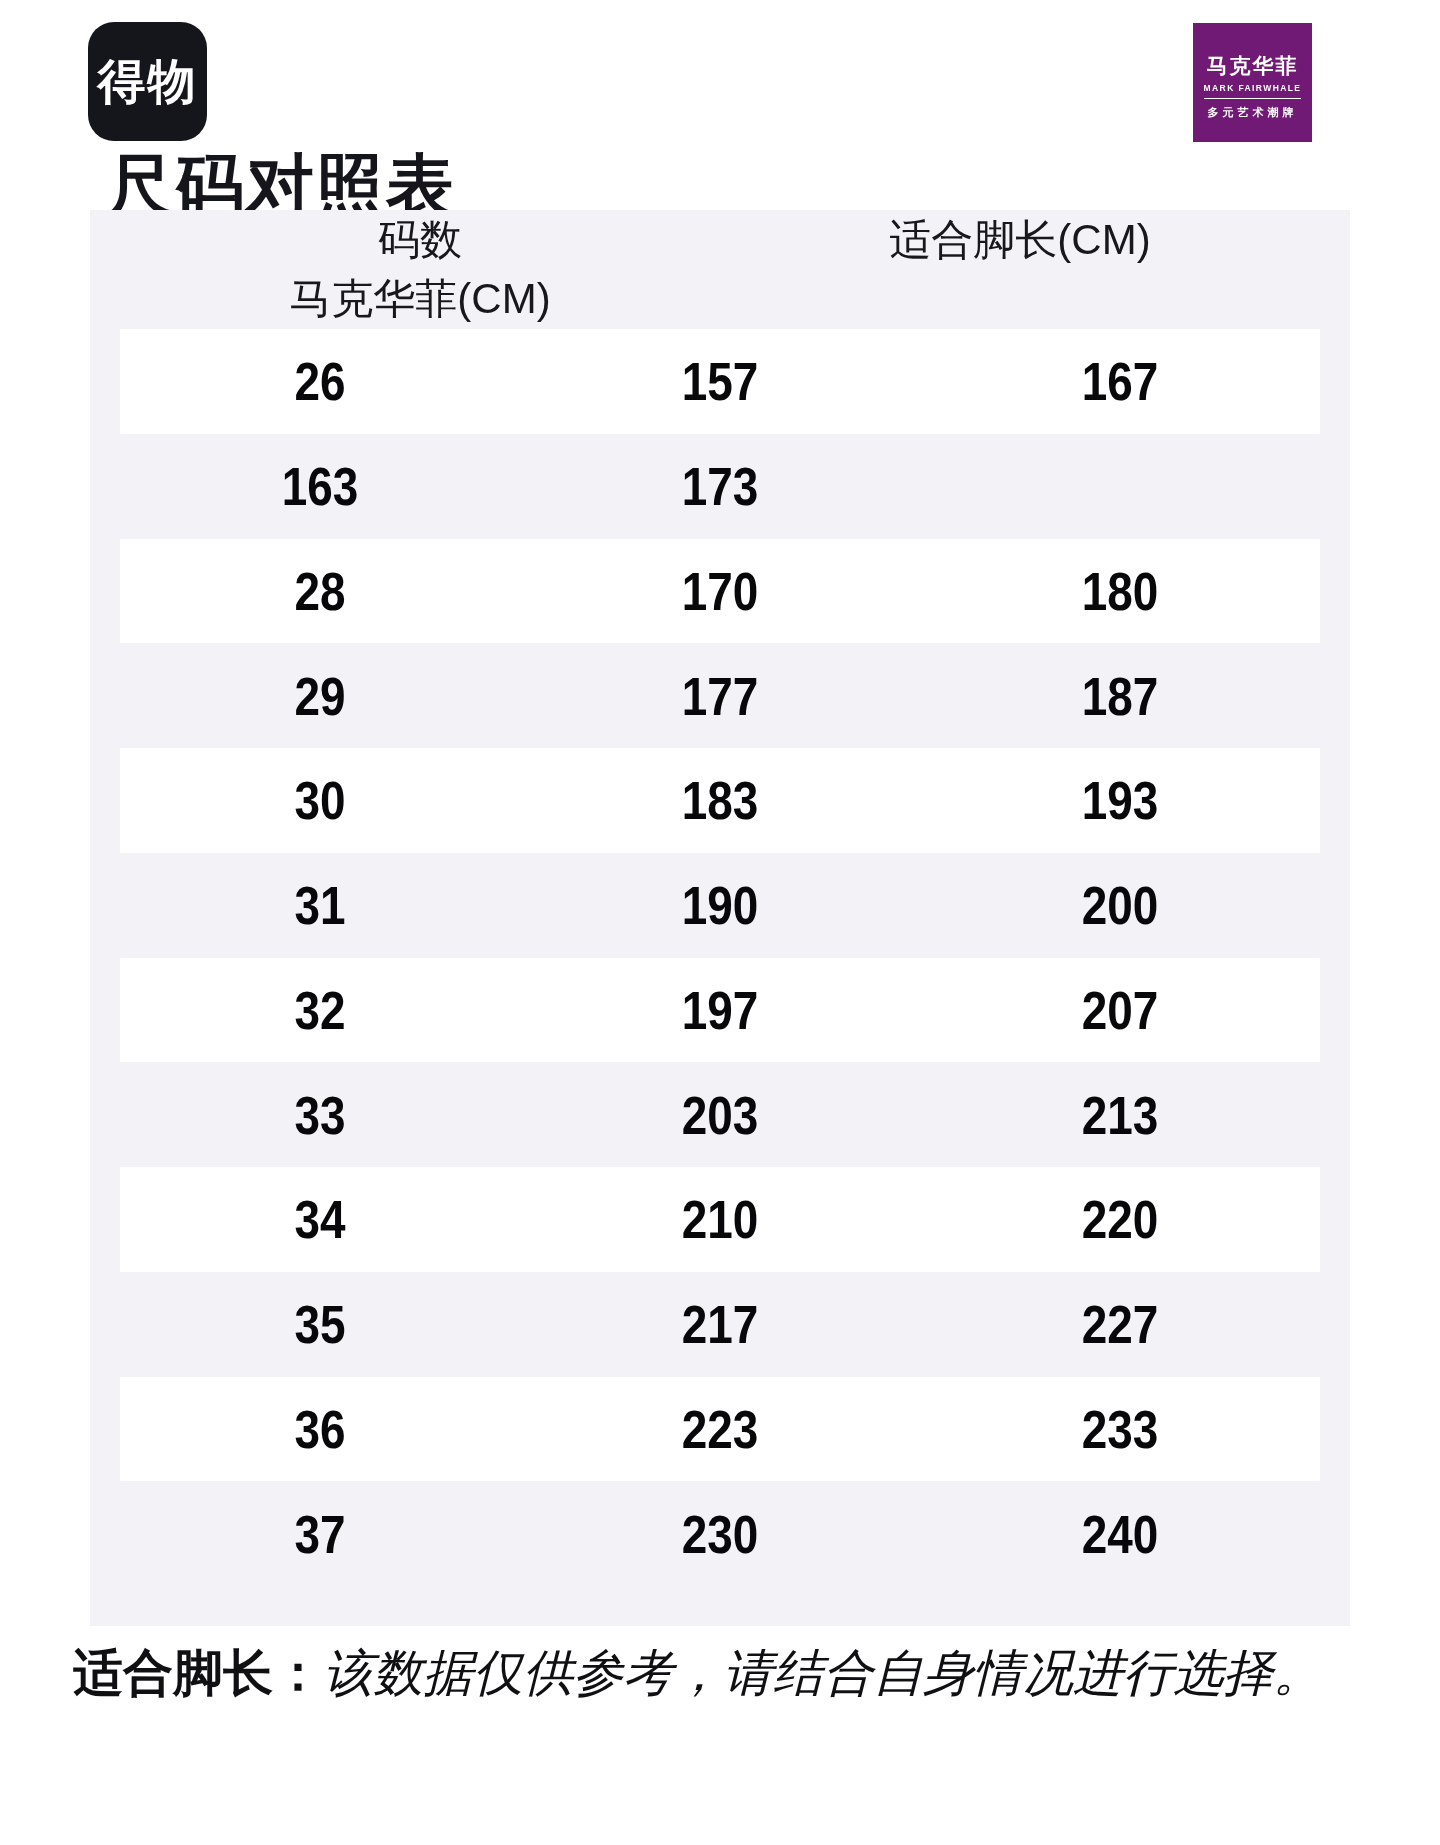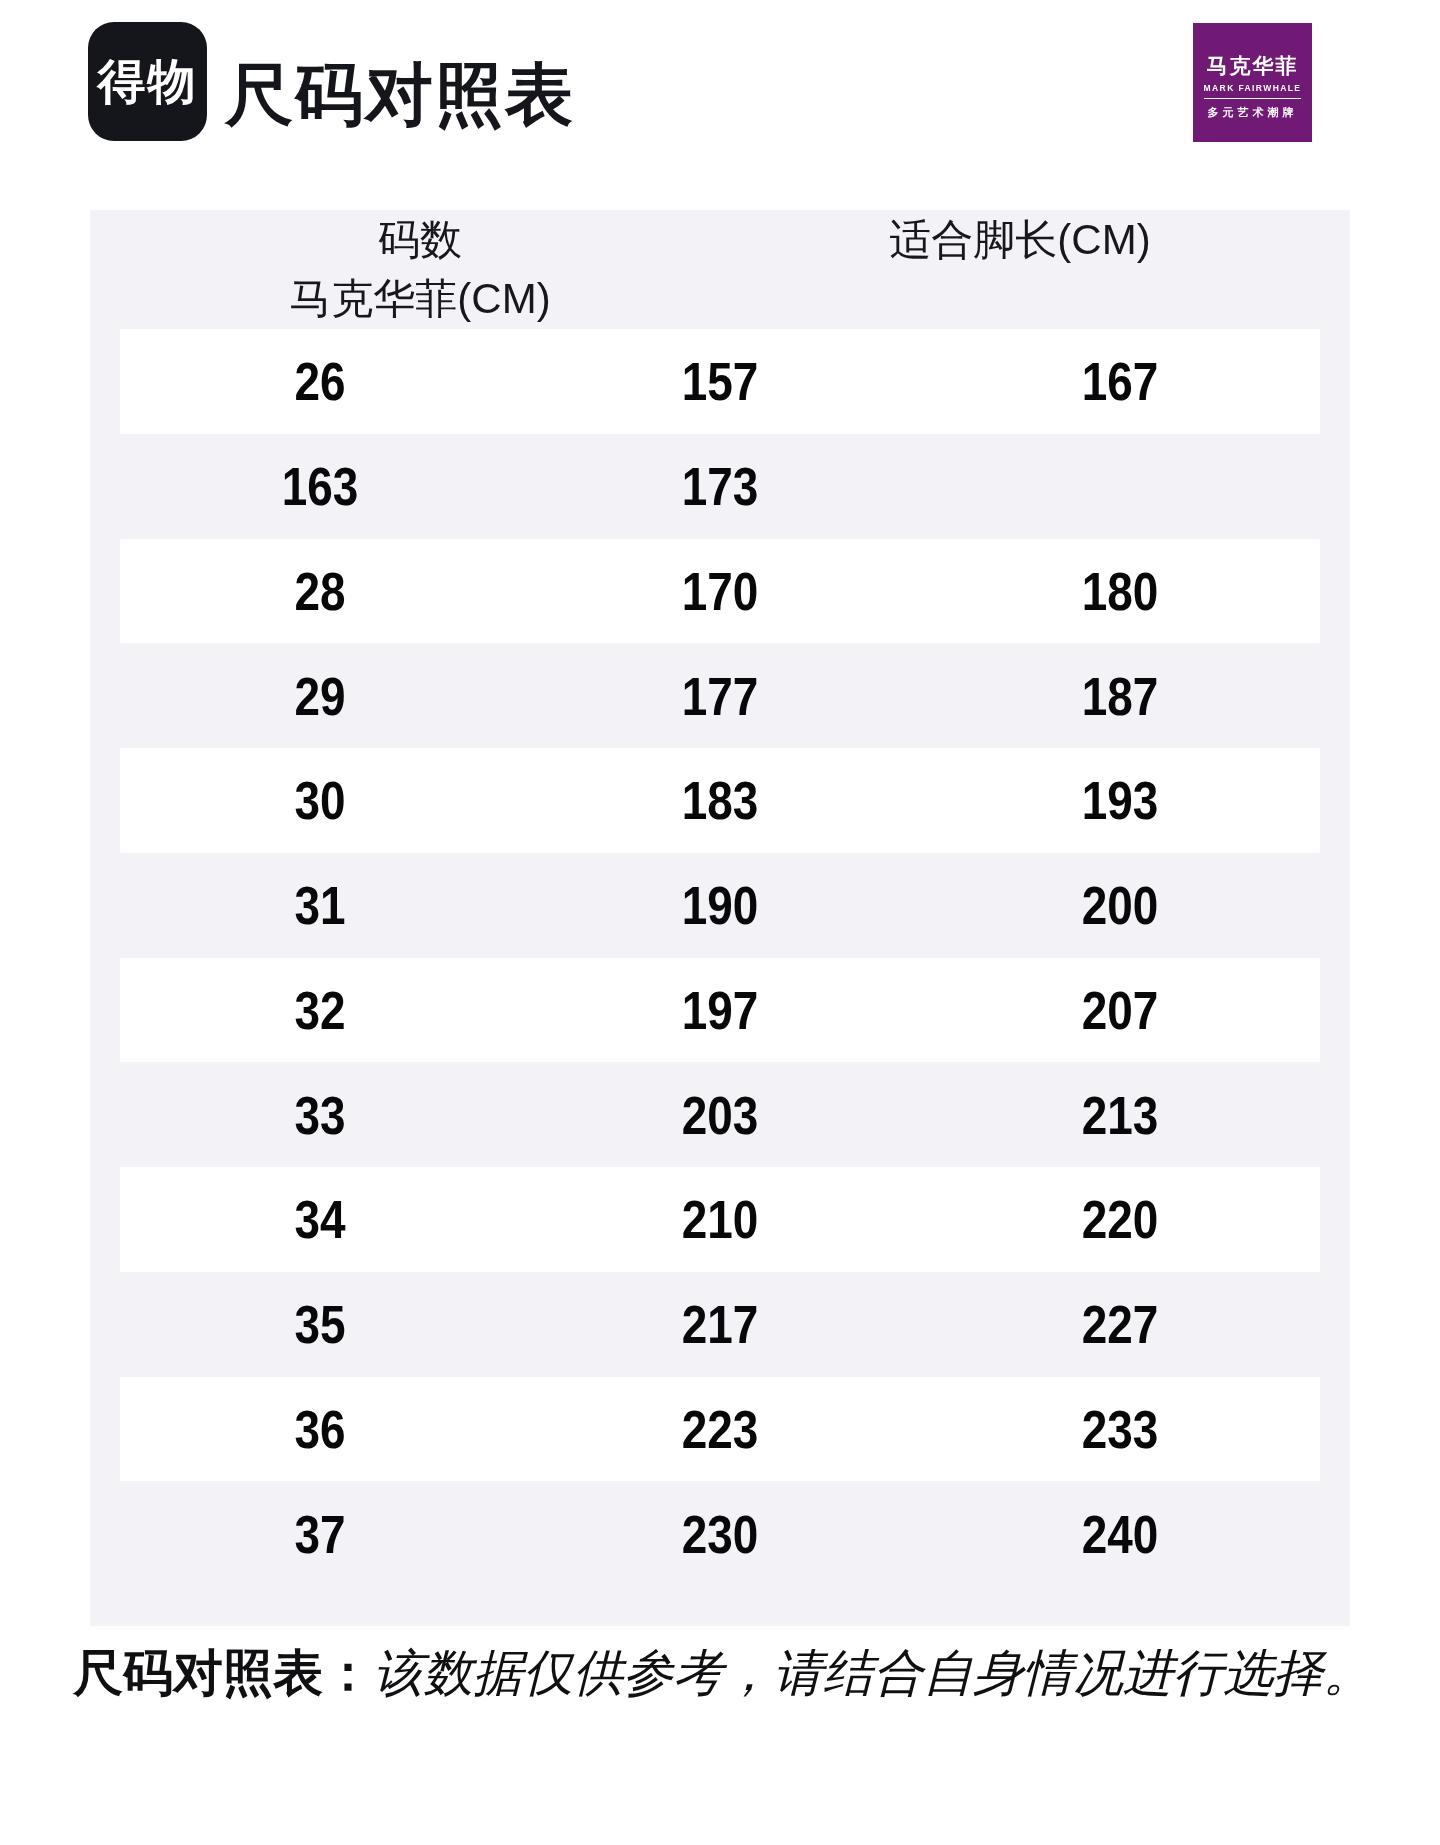--- a/index.html
+++ b/index.html
@@ -10,21 +10,22 @@
     font-family: "Liberation Sans", "DejaVu Sans", sans-serif;
     color: #0b0b0e;
     overflow: hidden;
   }
 
   
   .page-header {
     position: absolute;
     left: 88px; top: 22px;
     display: flex;
-    align-items: flex-end;
+    align-items: flex-start;
+    flex-direction: column;
   }
   .app-logo {
     width: 119px; height: 119px;
     background: #15161b;
     border-radius: 26px;
     display: flex; align-items: center; justify-content: center;
     color: #ffffff;
     font-size: 48px;
     font-weight: 700;
     letter-spacing: 2px;
@@ -202,14 +203,14 @@
       </div>
       <div class="trow">
         <div class="cell"><span class="num">37</span></div>
         <div class="cell"><span class="num">230</span></div>
         <div class="cell"><span class="num">240</span></div>
       </div>
     </div>
 </div>
 
 <div class="footer-note">
-  <span class="note-label">尺码对照表：</span><span class="note-text">该数据仅供参考，请结合自身情况进行选择。</span>
+  <span class="note-label">适合脚长：</span><span class="note-text">该数据仅供参考，请结合自身情况进行选择。</span>
 </div>
 
 </body></html>

